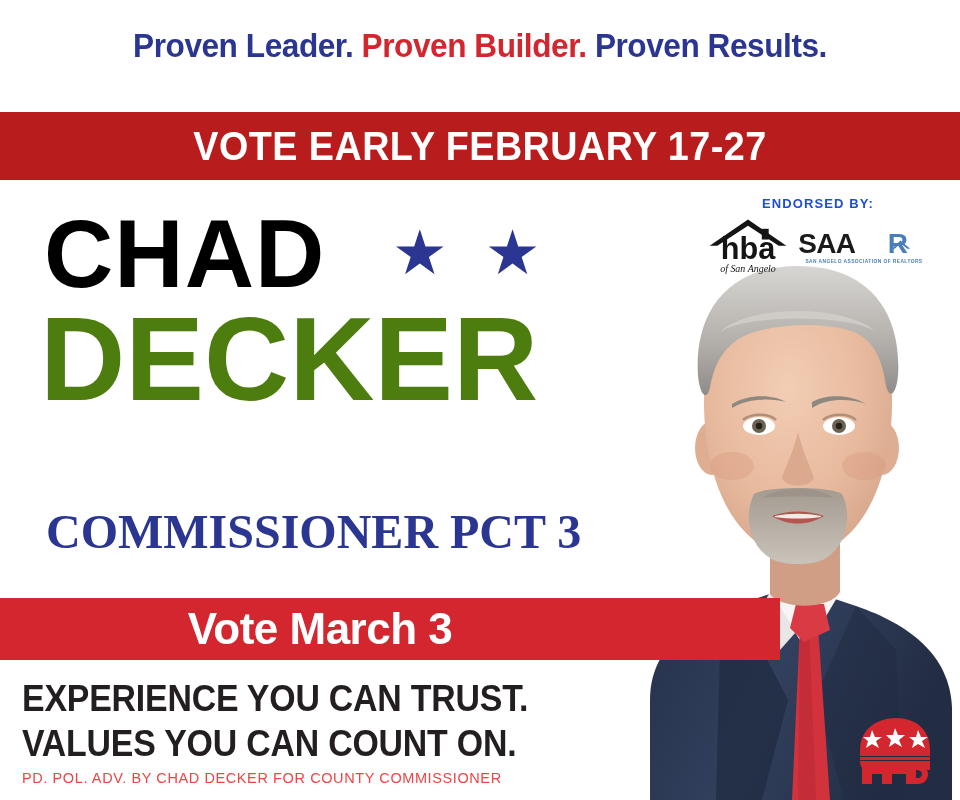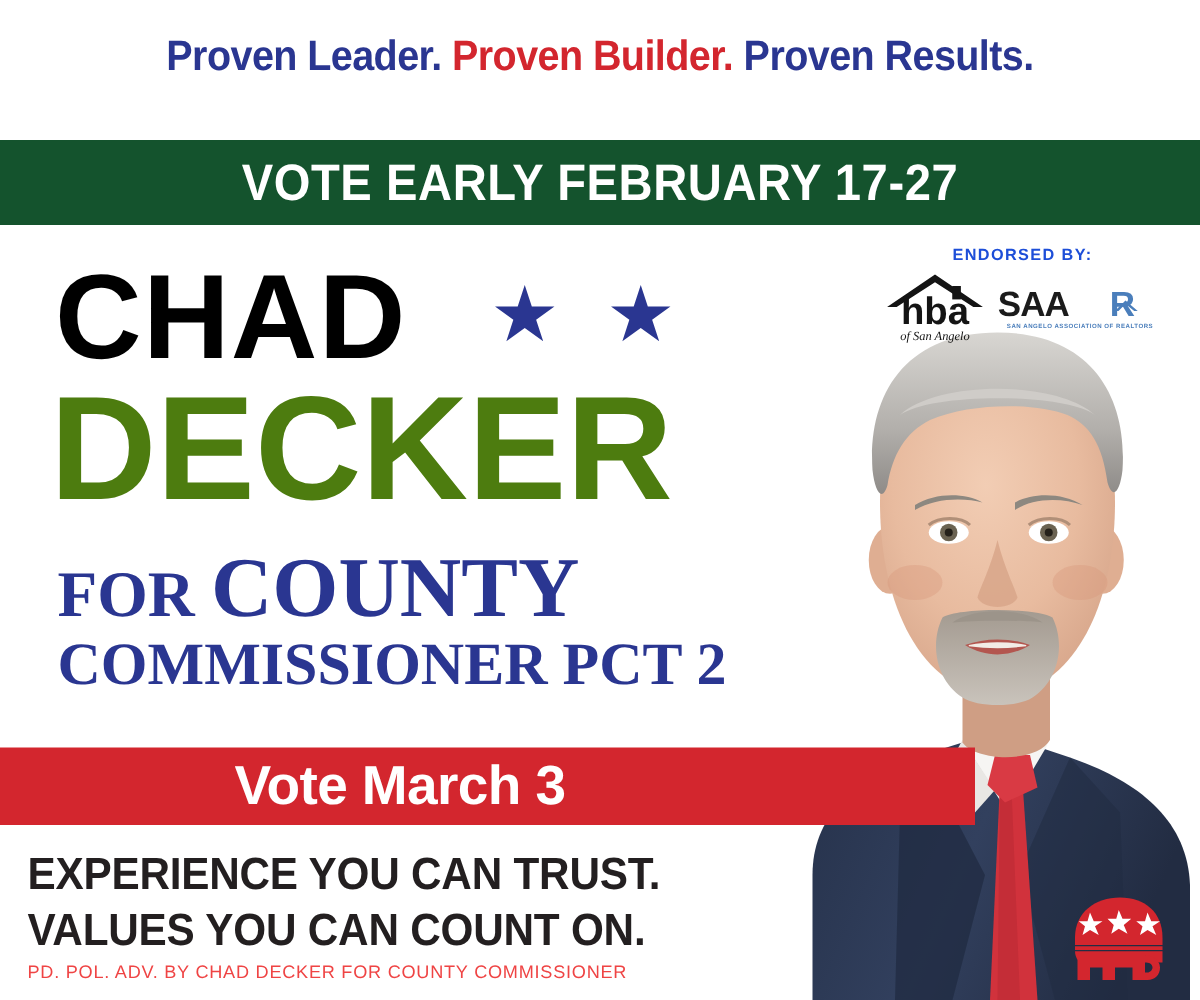--- a/index.html
+++ b/index.html
@@ -35,21 +35,21 @@
   .tg-blue { color: #2A3691; }
   .tg-red  { color: #D3262E; }
 
   
   .banner {
     position: absolute;
     left: 0;
     top: 112px;
     width: 960px;
     height: 68px;
-    background: #14532d;
+    background: #b91c1c;
   }
   .banner-text {
     position: absolute;
     left: 0;
     top: 0;
     width: 960px;
     height: 68px;
     line-height: 68px;
     text-align: center;
     color: #ffffff;
@@ -317,24 +317,21 @@
         <text x="100" y="54" text-anchor="middle" font-family="'Liberation Sans', sans-serif" font-size="7" font-weight="bold" fill="#4a7ebb" letter-spacing="0.6">SAN ANGELO ASSOCIATION OF REALTORS</text>
       </svg>
 
     </div>
   </div>
 
   <div class="name-first">CHAD</div>
   <div class="stars">★ ★</div>
   <div class="name-last">DECKER</div>
 
-  <div class="office-line1">
-    <span class="small">FOR </span><span class="big">COUNTY</span>
-  </div>
-  <div class="office-line2">COMMISSIONER PCT 2</div>
+  <div class="office-line2">COMMISSIONER PCT 3</div>
 
   <div class="votebar">
     <div class="votebar-text">Vote March 3</div>
   </div>
 
   <div class="slogan">
     <div>EXPERIENCE YOU CAN TRUST.</div>
     <div>VALUES YOU CAN COUNT ON.</div>
   </div>
 

